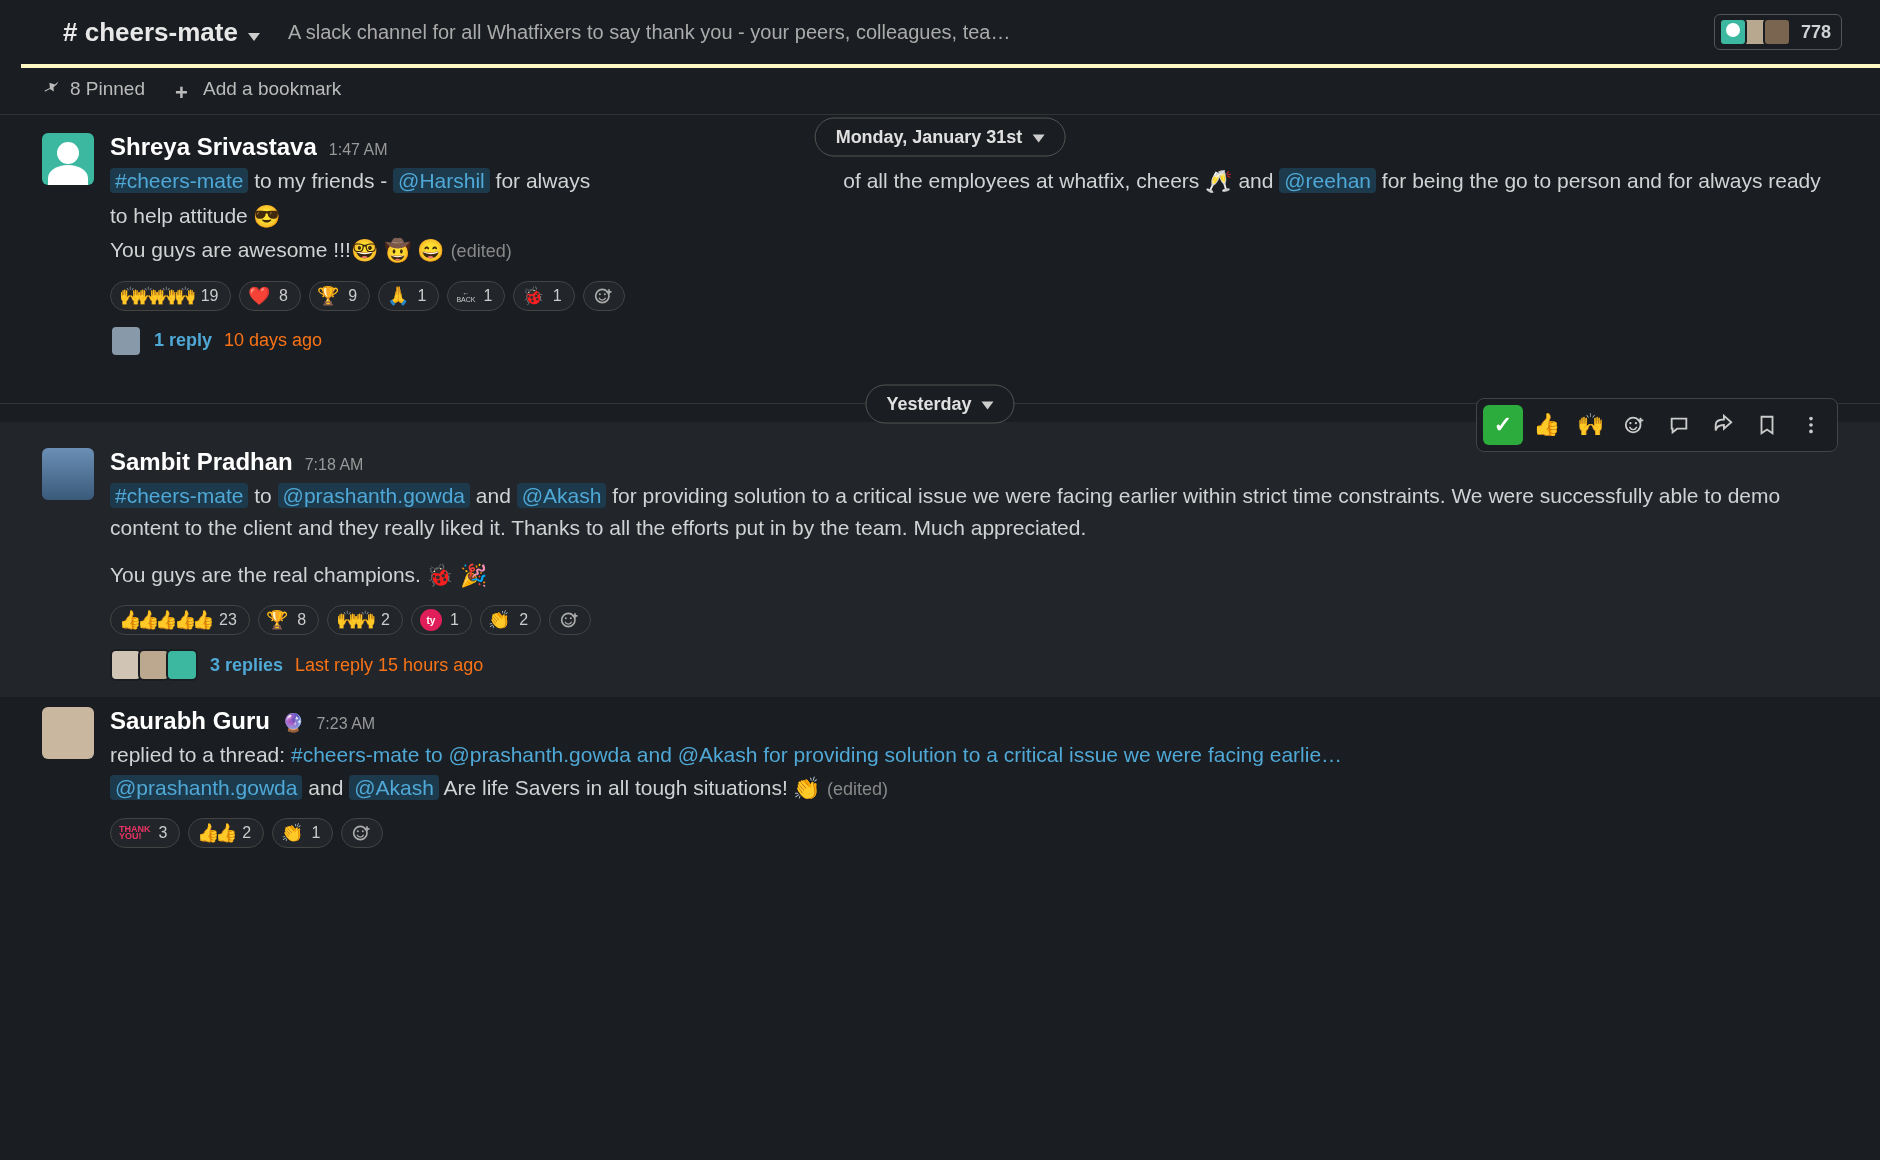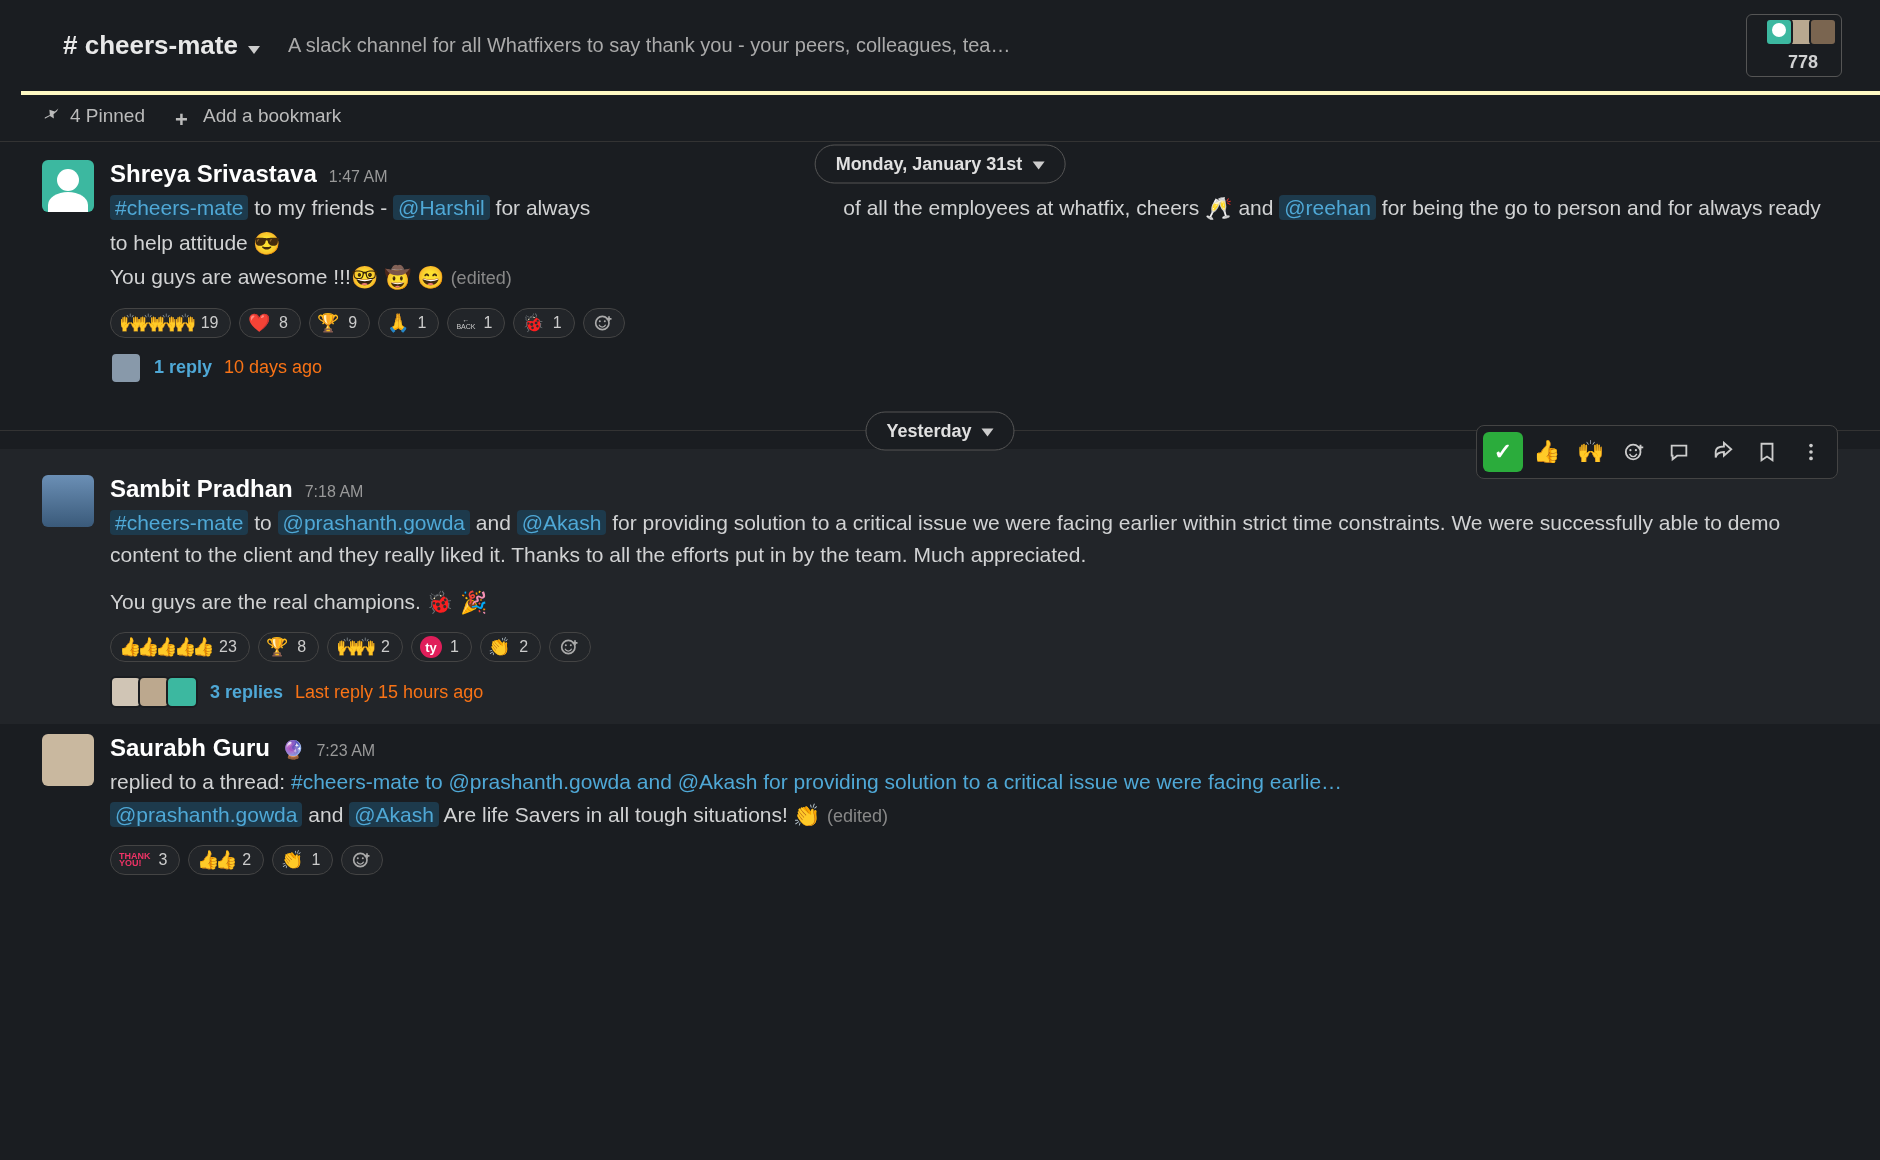--- a/index.html
+++ b/index.html
@@ -37,24 +37,23 @@
     flex: 1;
     white-space: nowrap;
     overflow: hidden;
     text-overflow: ellipsis;
   }
   .members-pill {
     display: flex;
     align-items: center;
     border: 1px solid #555;
     border-radius: 6px;
-    padding: 3px 10px 3px 18px;
+    padding: 3px 10px 3px 4px;
     gap: 6px;
     cursor: pointer;
-    flex-direction: column;
   }
   .avstack { display: flex; }
   .avstack .av {
     width: 28px; height: 28px; border-radius: 5px;
     margin-right: -6px; border: 2px solid #1a1d21;
     background: #555;
   }
   .av.teal { background:#3cb8a0; position:relative; }
   .av.teal::after{
     content:""; position:absolute; left:50%; top:40%;
@@ -162,21 +161,21 @@
     border-top:8px solid #ccc;
   }
 
   
   .ty-badge{
     display:inline-block; font-size:9px; font-weight:900; color:#fff;
     line-height:0.8; 
   }
   .heart-ty{
     width:22px; height:22px; border-radius:50%;
-    background:#e01e5a; color:#fff; font-size:13px; font-weight:900;
+    background:#e01e5a; color:#fff; font-size:10px; font-weight:900;
     display:inline-flex; align-items:center; justify-content:center;
   }
 </style>
 </head>
 <body>
 
 <div class="channel-header">
   <div class="channel-name-btn">
     <span># cheers-mate</span>
     <span class="chev-down"></span>
@@ -190,21 +189,21 @@
     </div>
     <span class="member-count">778</span>
   </div>
 </div>
 
 <div class="sub-header">
   <div class="pin-btn">
     <svg viewBox="0 0 24 24">
         <path fill="#bbb" d="M14 2l-1 6 4 4-6 1-3 7-1-1 3-7-5-5 7-3 1-6z" transform="rotate(40 12 12)"></path>
       </svg>
-    <span>4 Pinned</span>
+    <span>8 Pinned</span>
   </div>
   <div class="bookmark-btn">
     <span class="plus">+</span>
     <span>Add a bookmark</span>
   </div>
 </div>
 
 <div class="message-list">
 
   <div class="message" style="padding-top:18px;">

